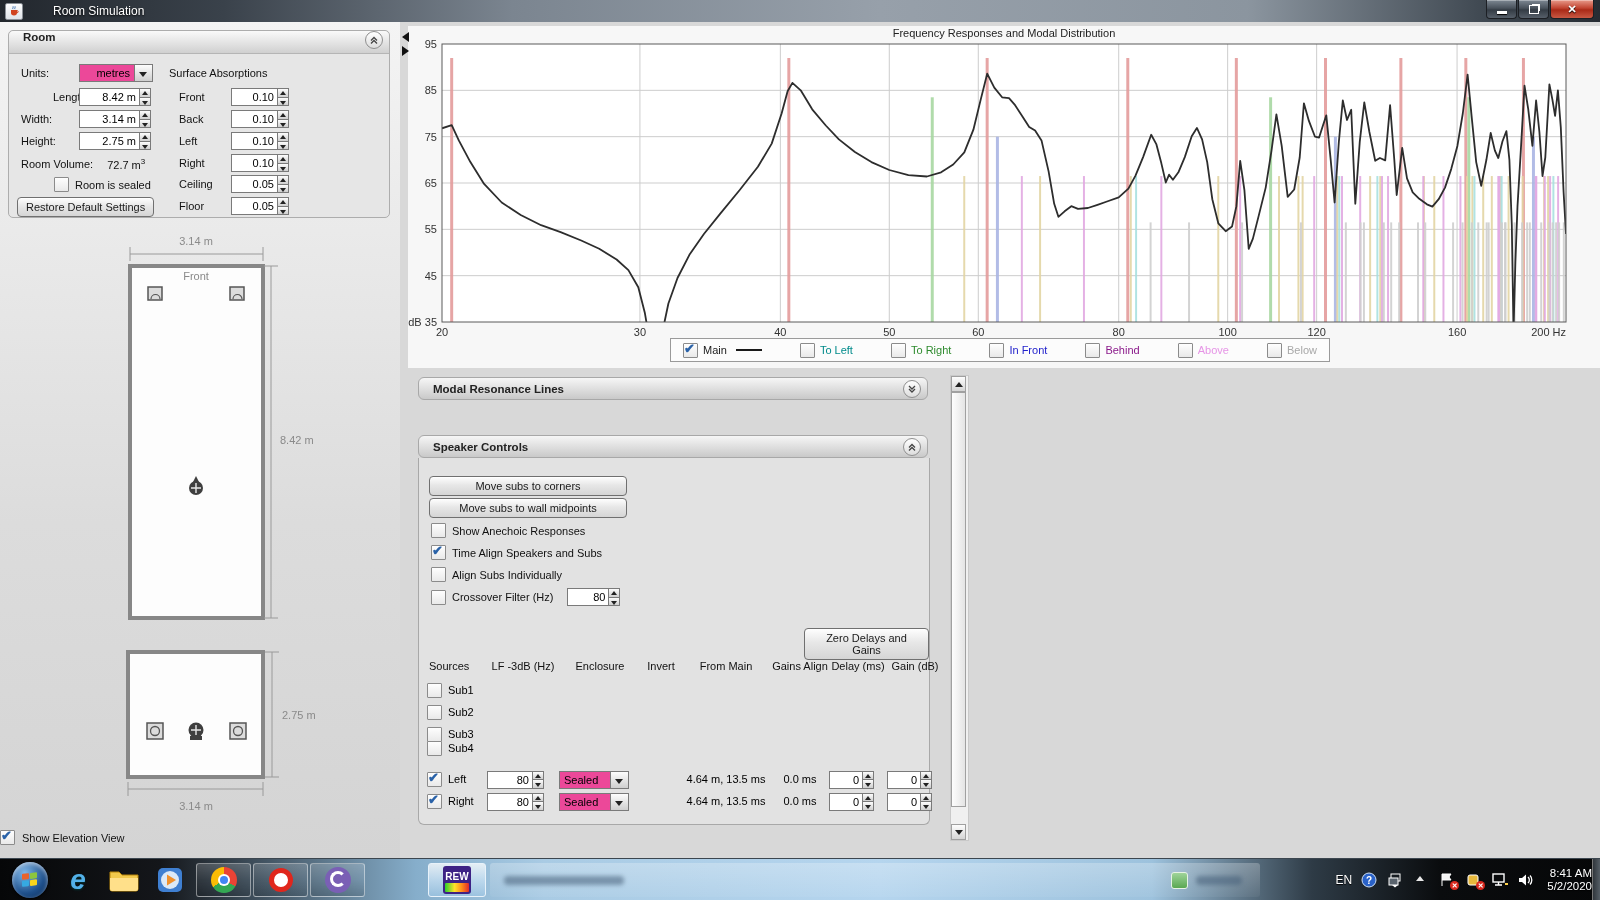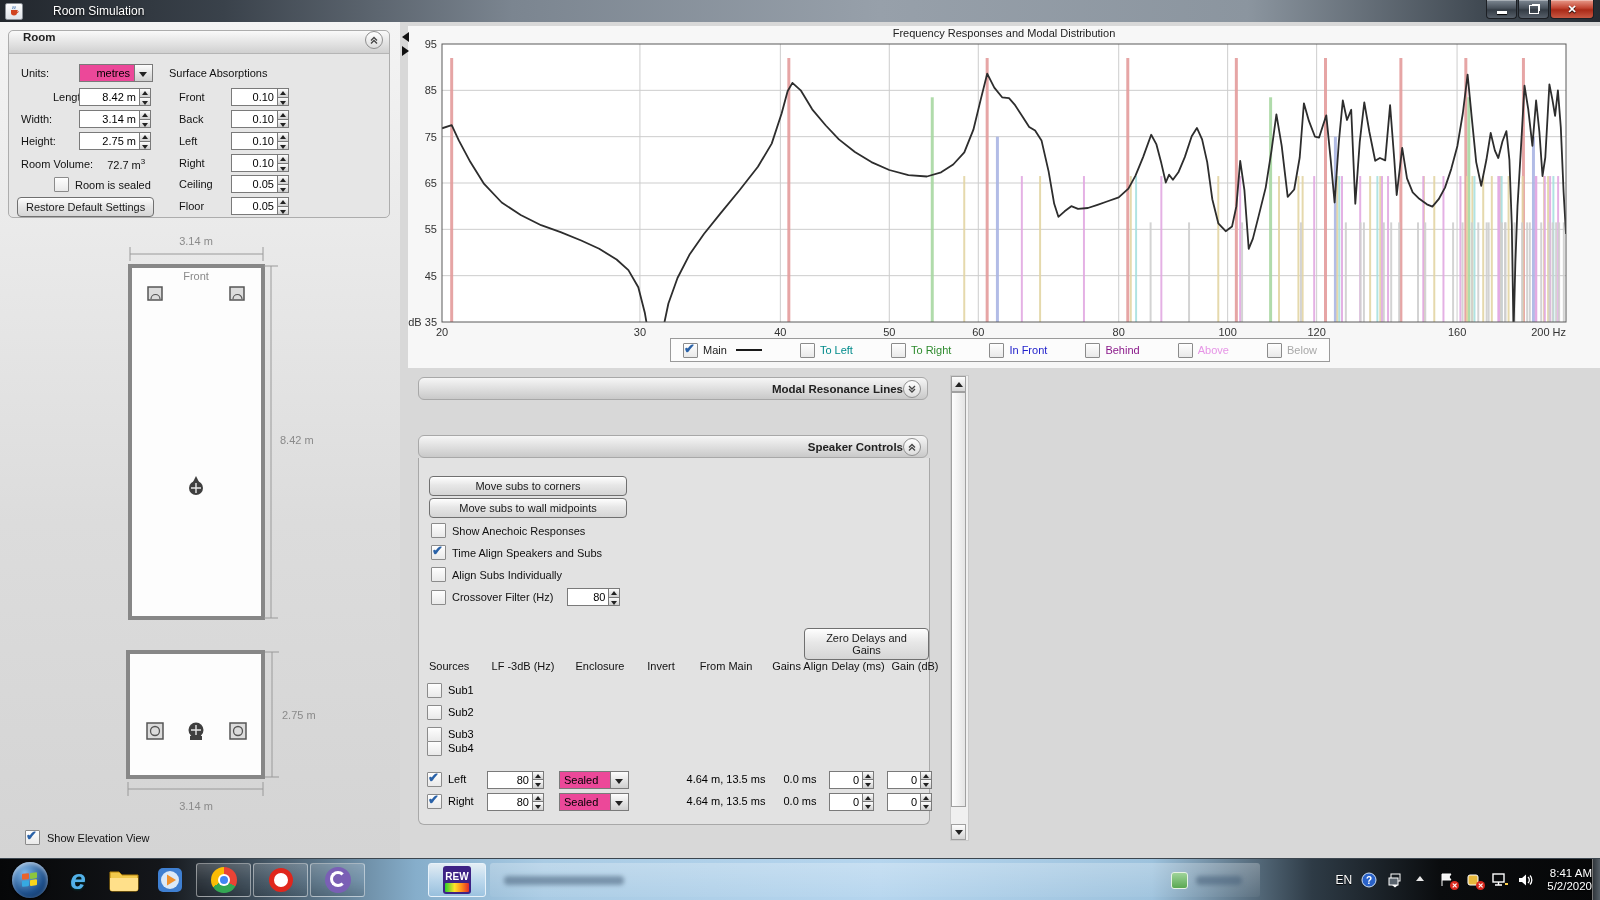--- a/index.html
+++ b/index.html
@@ -58,21 +58,21 @@
   .chartpanel{position:absolute;left:8px;top:4px;width:1192px;height:342px;background:#f7f7f7;}
   .legend{position:absolute;left:262px;top:312px;width:634px;height:22px;border:1px solid #9a9a9a;
     background:#fcfcfc;display:flex;align-items:center;justify-content:space-between;padding:0 12px;}
   .leg-item{display:flex;align-items:center;gap:5px;font-size:11px;}
   .split-arrows{position:absolute;left:-6px;top:6px;width:9px;display:flex;flex-direction:column;gap:4px;}
   .tri-l{width:0;height:0;border-top:5px solid transparent;border-bottom:5px solid transparent;border-right:7px solid #111;}
   .tri-r{width:0;height:0;border-top:5px solid transparent;border-bottom:5px solid transparent;border-left:7px solid #111;}
   
   .bar{position:absolute;left:18px;width:510px;height:23px;border:1px solid #a8a8a8;border-radius:6px;
     background:linear-gradient(#f6f6f6,#c9c9c9);display:flex;align-items:center;padding:0 6px 0 14px;box-sizing:border-box;}
-  .bar .t{font-size:11.5px;font-weight:bold;color:#222;flex:1;text-align:right;}
+  .bar .t{font-size:11.5px;font-weight:bold;color:#222;flex:1;}
   .spkbody{position:absolute;left:18px;top:436px;width:510px;height:366px;
     border:1px solid #a8a8a8;border-top:none;border-radius:0 0 6px 6px;background:#e2e2e2;}
   .ctl-row{position:absolute;display:flex;align-items:center;gap:6px;}
   .grid-hdr,.grid-row{position:absolute;left:8px;display:grid;
     grid-template-columns:60px 72px 82px 40px 90px 58px 58px 56px;align-items:center;}
   .grid-hdr div{font-size:11px;color:#111;text-align:center;}
   .grid-row .src{display:flex;align-items:center;gap:6px;font-size:11px;}
   .cell-c{text-align:center;font-size:11px;}
   
   .vscroll{position:absolute;left:550px;top:353px;width:17px;height:464px;background:#f0f0f0;border:1px solid #c9c9c9;}
@@ -334,21 +334,21 @@
       <line x1="176" y1="12" x2="176" y2="137" stroke="#9a9a9a"></line>
       <line x1="169" y1="12" x2="183" y2="12" stroke="#9a9a9a"></line>
       <line x1="169" y1="137" x2="183" y2="137" stroke="#9a9a9a"></line>
       <text x="186" y="79" font-size="11" fill="#8a8a8a">2.75 m</text>
       <line x1="32" y1="149" x2="167" y2="149" stroke="#9a9a9a"></line>
       <line x1="32" y1="142" x2="32" y2="156" stroke="#9a9a9a"></line>
       <line x1="167" y1="142" x2="167" y2="156" stroke="#9a9a9a"></line>
       <text x="100" y="170" text-anchor="middle" font-size="11" fill="#8a8a8a">3.14 m</text>
     </svg>
 
-    <div class="abs-row" style="left:25px;top:808px;gap:7px;">
+    <div class="abs-row" style="left:0;top:808px;gap:7px;">
       <span class="cb checked"></span>
       <span class="lbl">Show Elevation View</span>
     </div>
   </div>
 
   <div class="rightpane">
 
     <div class="chartpanel">
       <div class="split-arrows">
         <span class="tri-l"></span>

